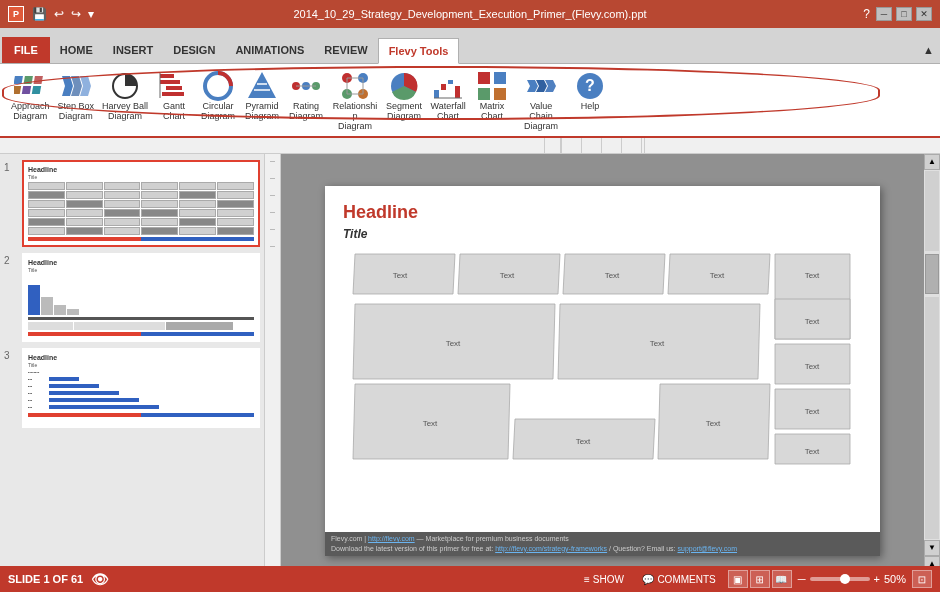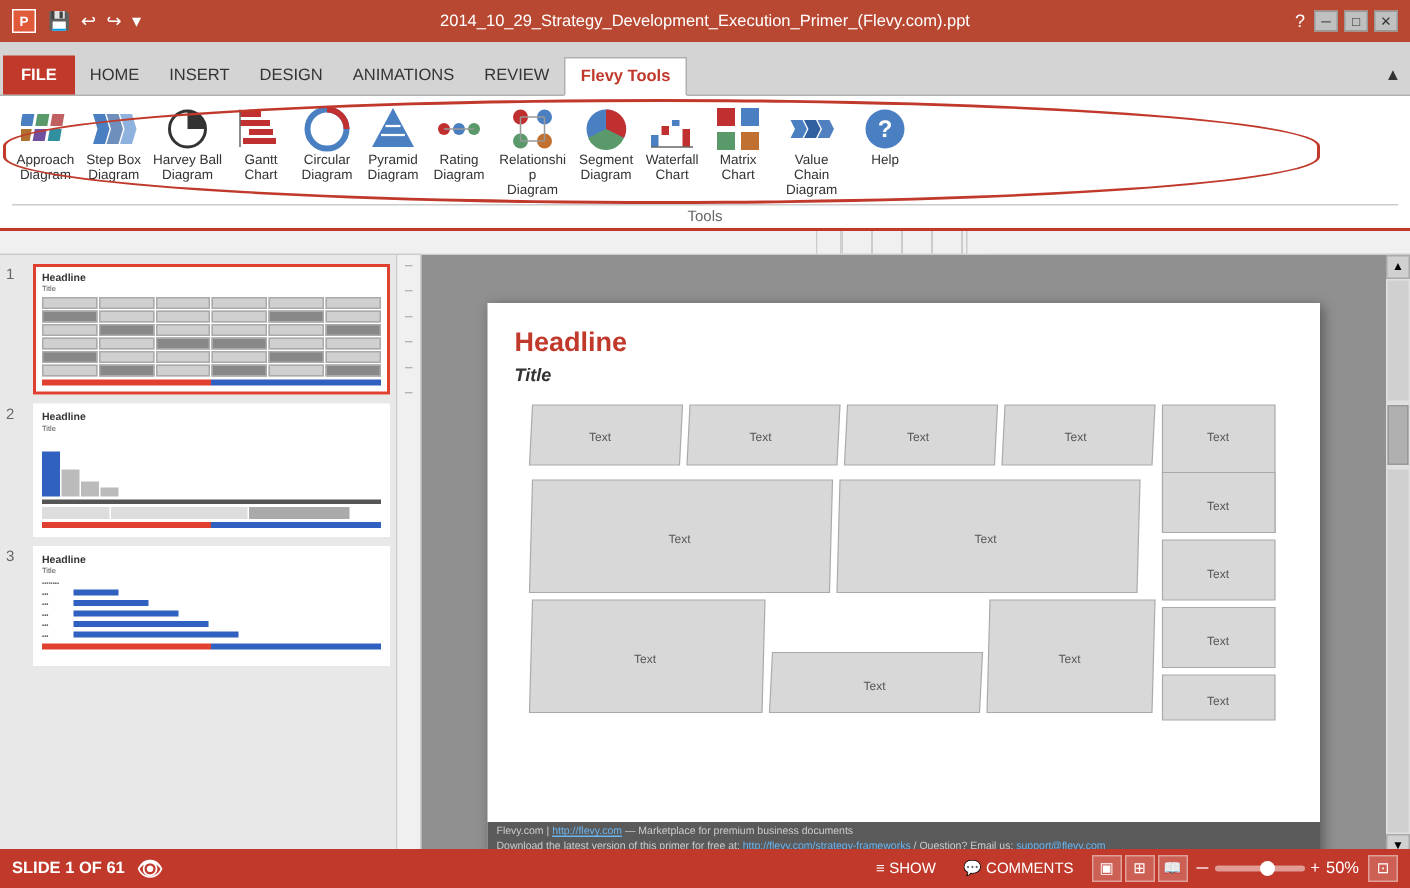--- a/index.html
+++ b/index.html
@@ -34,20 +34,21 @@
     }
     .ribbon-tab {
       padding: 4px 10px 5px;
       font-size: 11px;
       cursor: pointer;
       color: #333;
       height: 26px;
       display: flex;
       align-items: center;
       background: transparent;
+      font-weight: bold;
     }
     .ribbon-tab.active {
       background: white;
       border: 1px solid #b0b0b0;
       border-bottom: 1px solid white;
       margin-bottom: -1px;
       color: #333;
     }
     .ribbon-tab.file {
       background: #c0392b;
@@ -436,21 +437,20 @@
       <div class="ribbon-btn-icon">
         <svg width="32" height="32" viewBox="0 0 32 32">
             <circle cx="16" cy="16" r="13" fill="#4a7fc1"></circle>
             <text x="16" y="21" text-anchor="middle" fill="white" font-size="16" font-weight="bold">?</text>
           </svg>
       </div>
       <div class="ribbon-btn-label">Help</div>
     </div>
 
   </div>
-  <div class="tools-label">Tools</div>
 </div>
 
 <div class="ruler">
   <div style="width:265px; height:100%; background:#f0f0f0; border-right:1px solid #ccc;"></div>
   <div style="width:16px; height:100%; background:#f0f0f0; border-right:1px solid #ccc;"></div>
   <div class="ruler-content"></div>
   <div style="width:16px; height:100%; background:#f0f0f0; border-left:1px solid #ccc;"></div>
 </div>
 
 <div style="display:flex; height: calc(592px - 28px - 26px - 62px - 16px - 26px); position:relative;">

